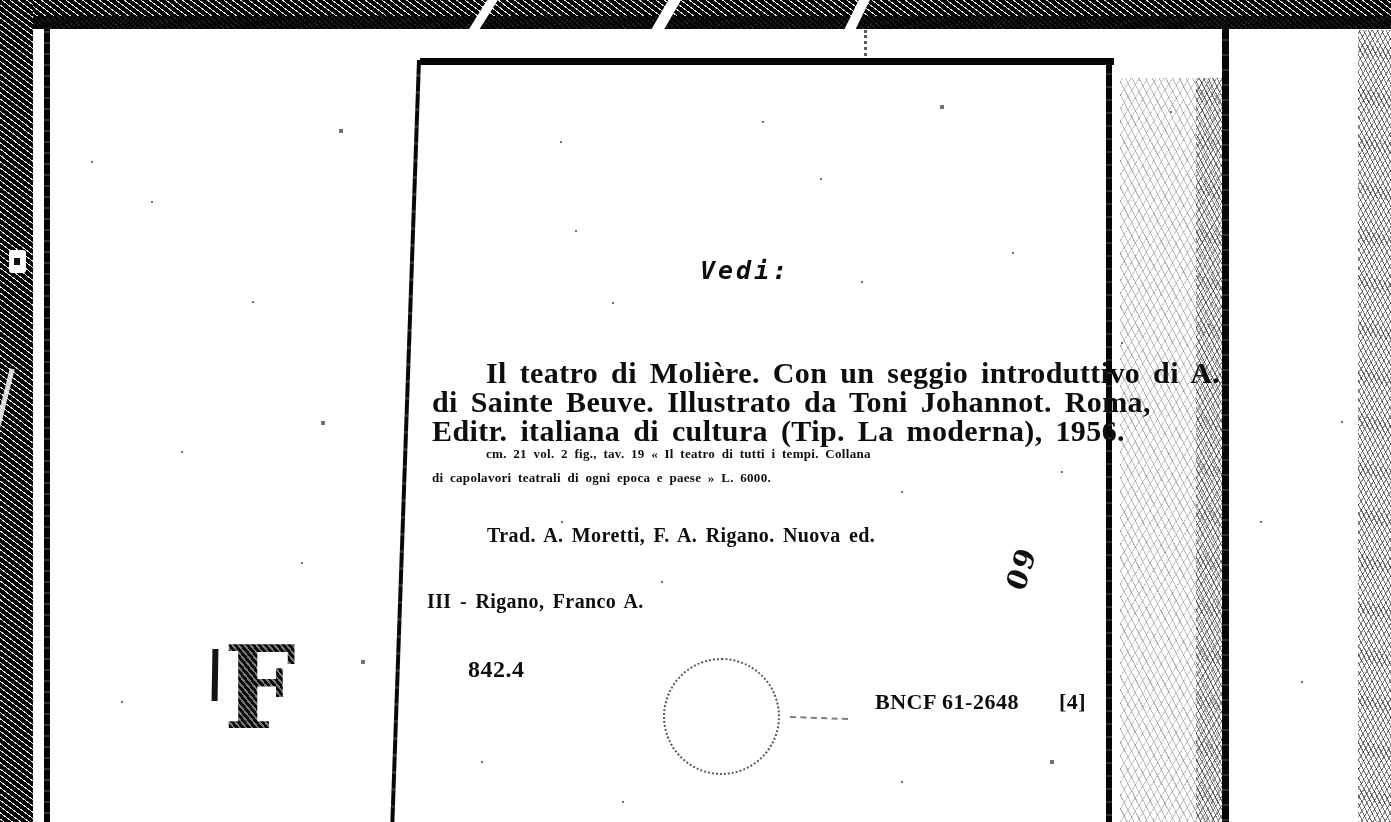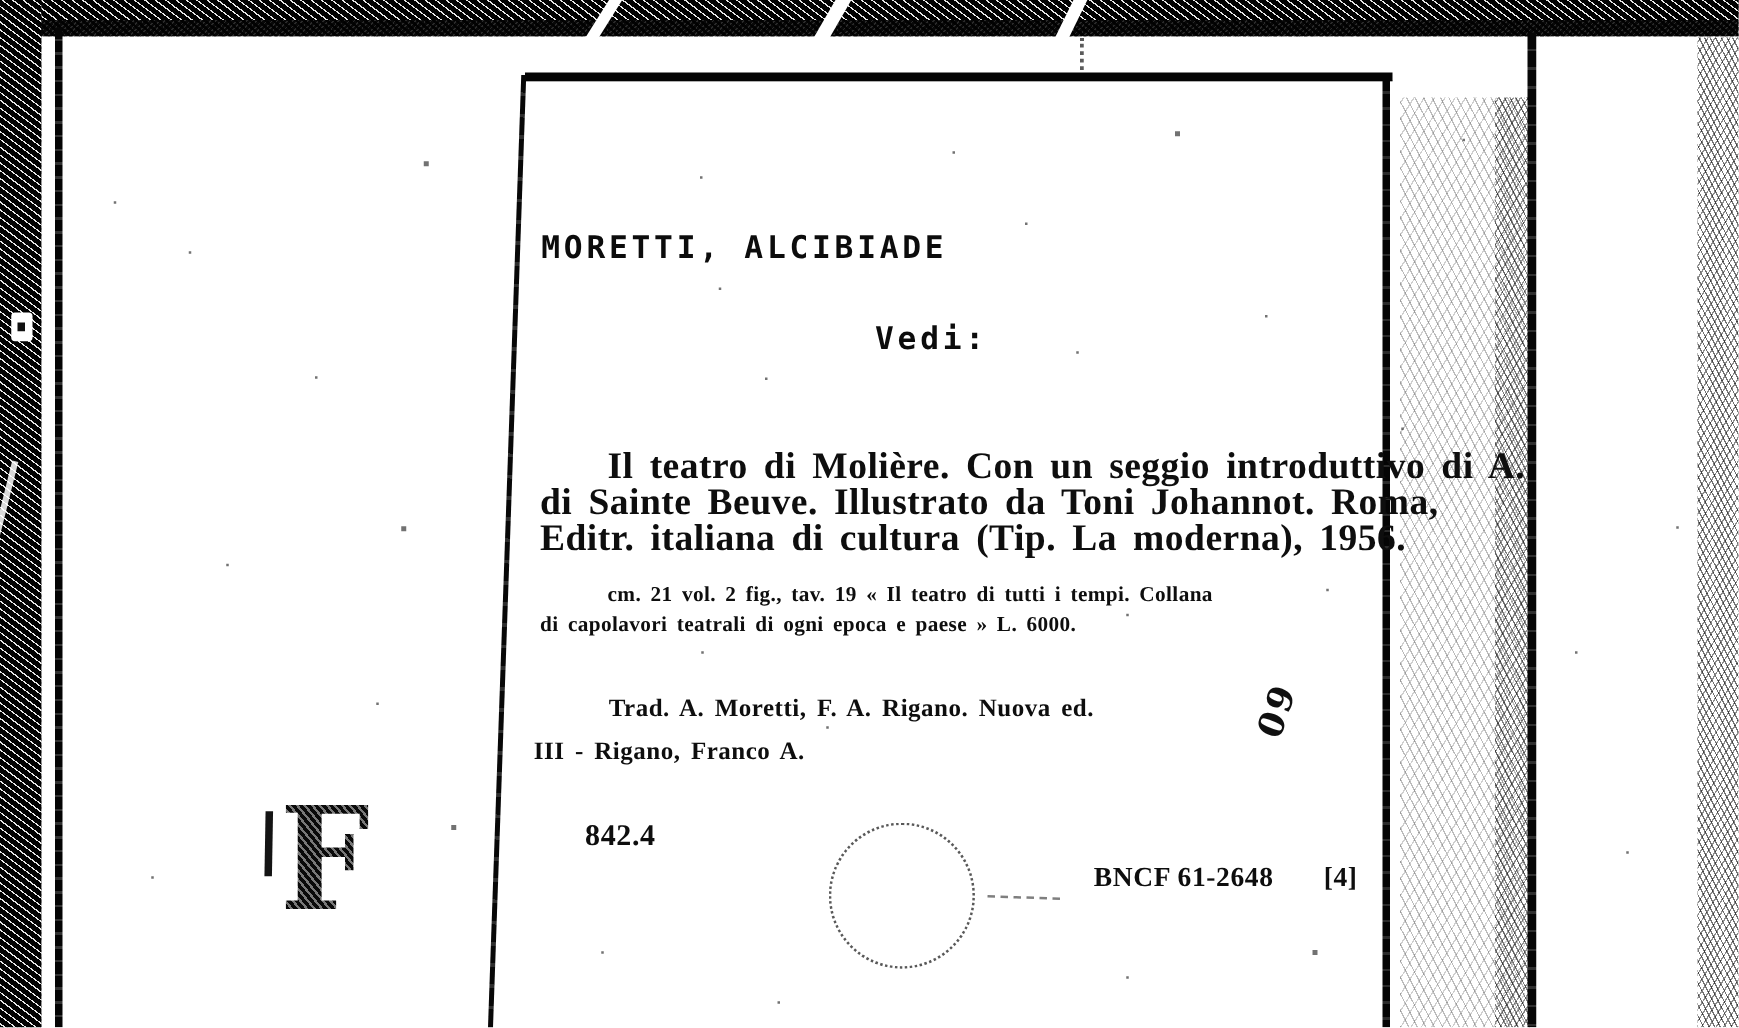--- a/index.html
+++ b/index.html
@@ -86,28 +86,28 @@
     transform:rotate(-72deg) skewX(-4deg);transform-origin:center;
     letter-spacing:2px;
   }
 
   
   .typewriter{
     font-family:"DejaVu Sans Mono", monospace;
     font-weight:bold;font-size:25px;letter-spacing:3px;color:#0c0c0c;white-space:nowrap;
   }
   #heading{left:433px;top:183px;}
-  #vedi{left:700px;top:256px;}
+  #vedi{left:700px;top:256px;font-style:italic;}
 
   
   .print{font-family:"Liberation Serif", serif;font-weight:bold;color:#0e0e0e;white-space:nowrap;}
   #main-entry{left:428px;top:312px;font-size:24px;letter-spacing:1.3px;word-spacing:2px;}
   #para1{left:432px;top:358px;font-size:30px;line-height:29px;word-spacing:5px;letter-spacing:.4px;}
-  #para2{left:432px;top:464px;font-size:17px;line-height:24px;word-spacing:3px;letter-spacing:.3px;}
-  #trad{left:487px;top:556px;font-size:20px;word-spacing:3px;letter-spacing:.4px;}
+  #para2{left:432px;top:442px;font-size:13px;line-height:24px;word-spacing:3px;letter-spacing:.3px;}
+  #trad{left:487px;top:524px;font-size:20px;word-spacing:3px;letter-spacing:.4px;}
   #tracings{left:427px;top:587px;font-size:20px;line-height:28px;word-spacing:3px;letter-spacing:.4px;}
   #callnum{left:468px;top:656px;font-size:24px;letter-spacing:.5px;}
   #bncf-line{left:875px;top:689px;font-size:22px;letter-spacing:.5px;}
   #bncf-copy{margin-left:40px;}
   .indent1{padding-left:54px;}
   .indent2{padding-left:59px;}
 
   
   #dust{left:0;top:0;width:2px;height:2px;background:transparent;
     box-shadow:
@@ -148,21 +148,20 @@
   <div class="abs speckle" id="right-speckle-a2"></div>
   <div class="abs" id="right-line-b"></div>
   <div class="abs speckle" id="right-speckle-c"></div>
 
   <div class="abs" id="stamp-bar"></div>
   <div class="abs" id="stamp-f">F</div>
   <div class="abs" id="stamp-circle"></div>
   <div class="abs" id="stamp-dashes"></div>
   <div class="abs" id="handwritten-09">09</div>
 
-  <div class="abs typewriter" id="heading">MORETTI, ALCIBIADE</div>
   <div class="abs typewriter" id="vedi">Vedi:</div>
 
 
   <div class="abs print" id="para1">
     <div class="indent1">Il teatro di Molière. Con un seggio introduttivo di A.</div>
     <div>di Sainte Beuve. Illustrato da Toni Johannot.  Roma,</div>
     <div>Editr. italiana di cultura (Tip. La moderna), 1956.</div>
   </div>
 
   <div class="abs print" id="para2">

